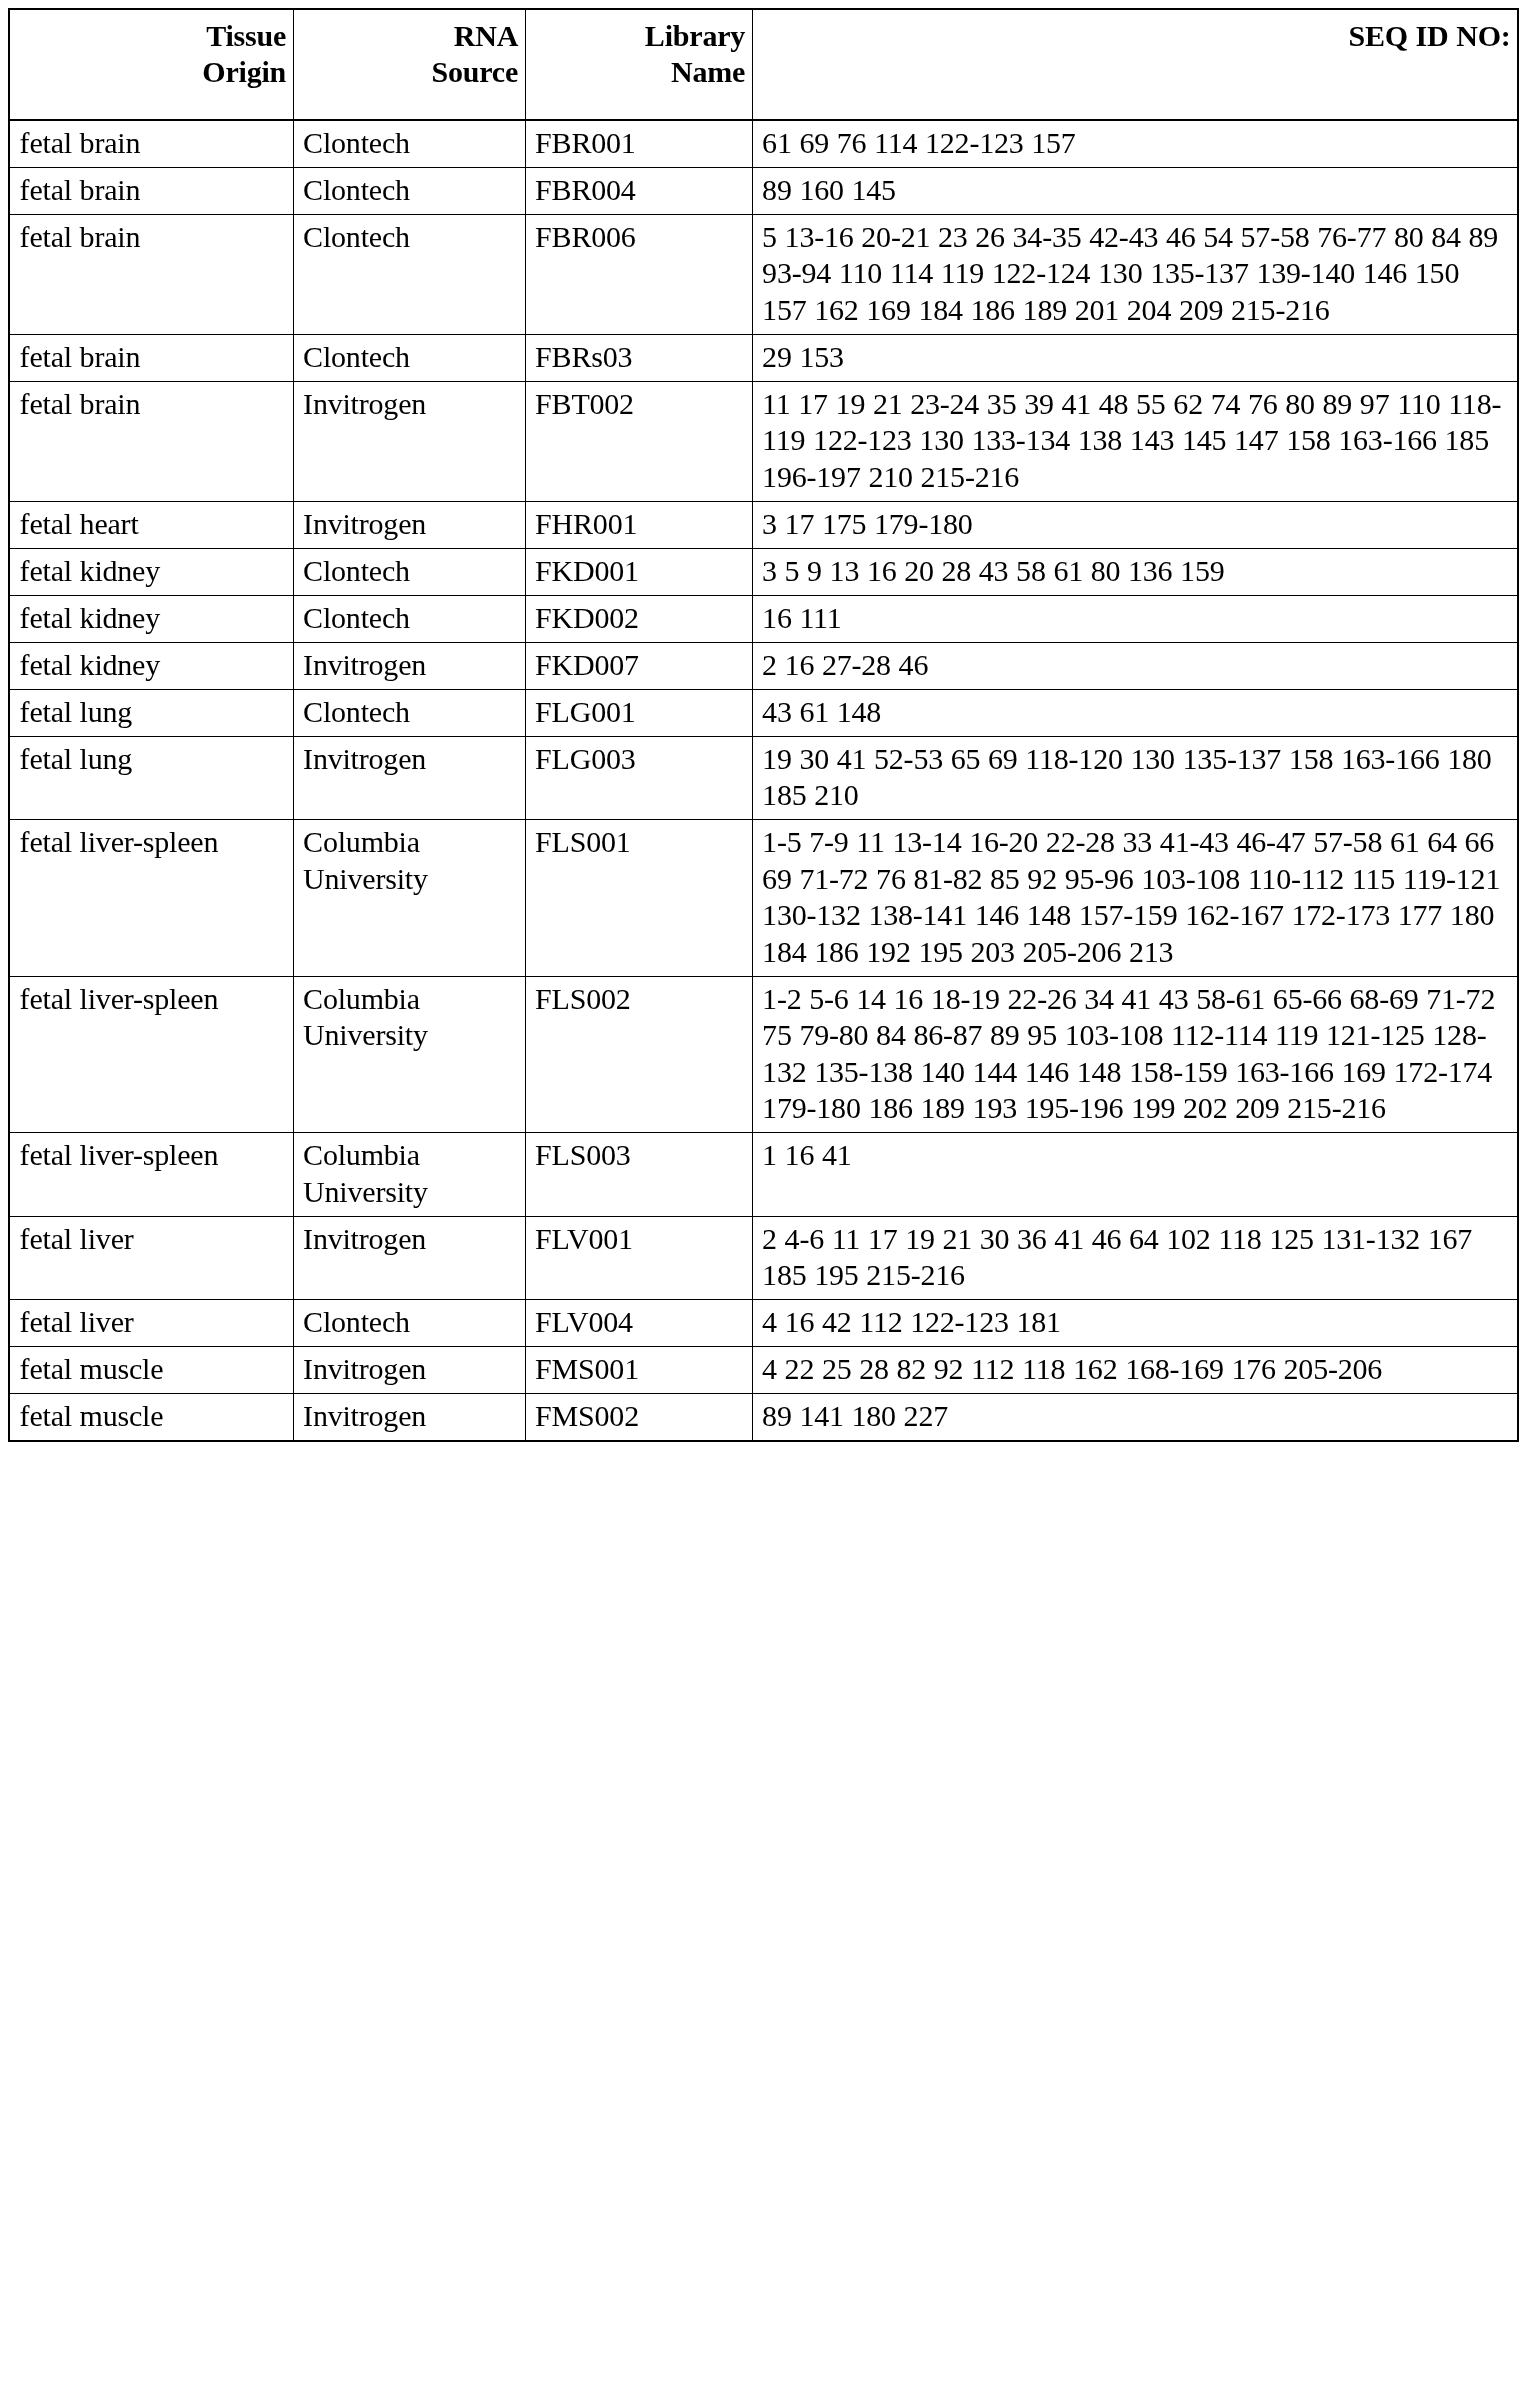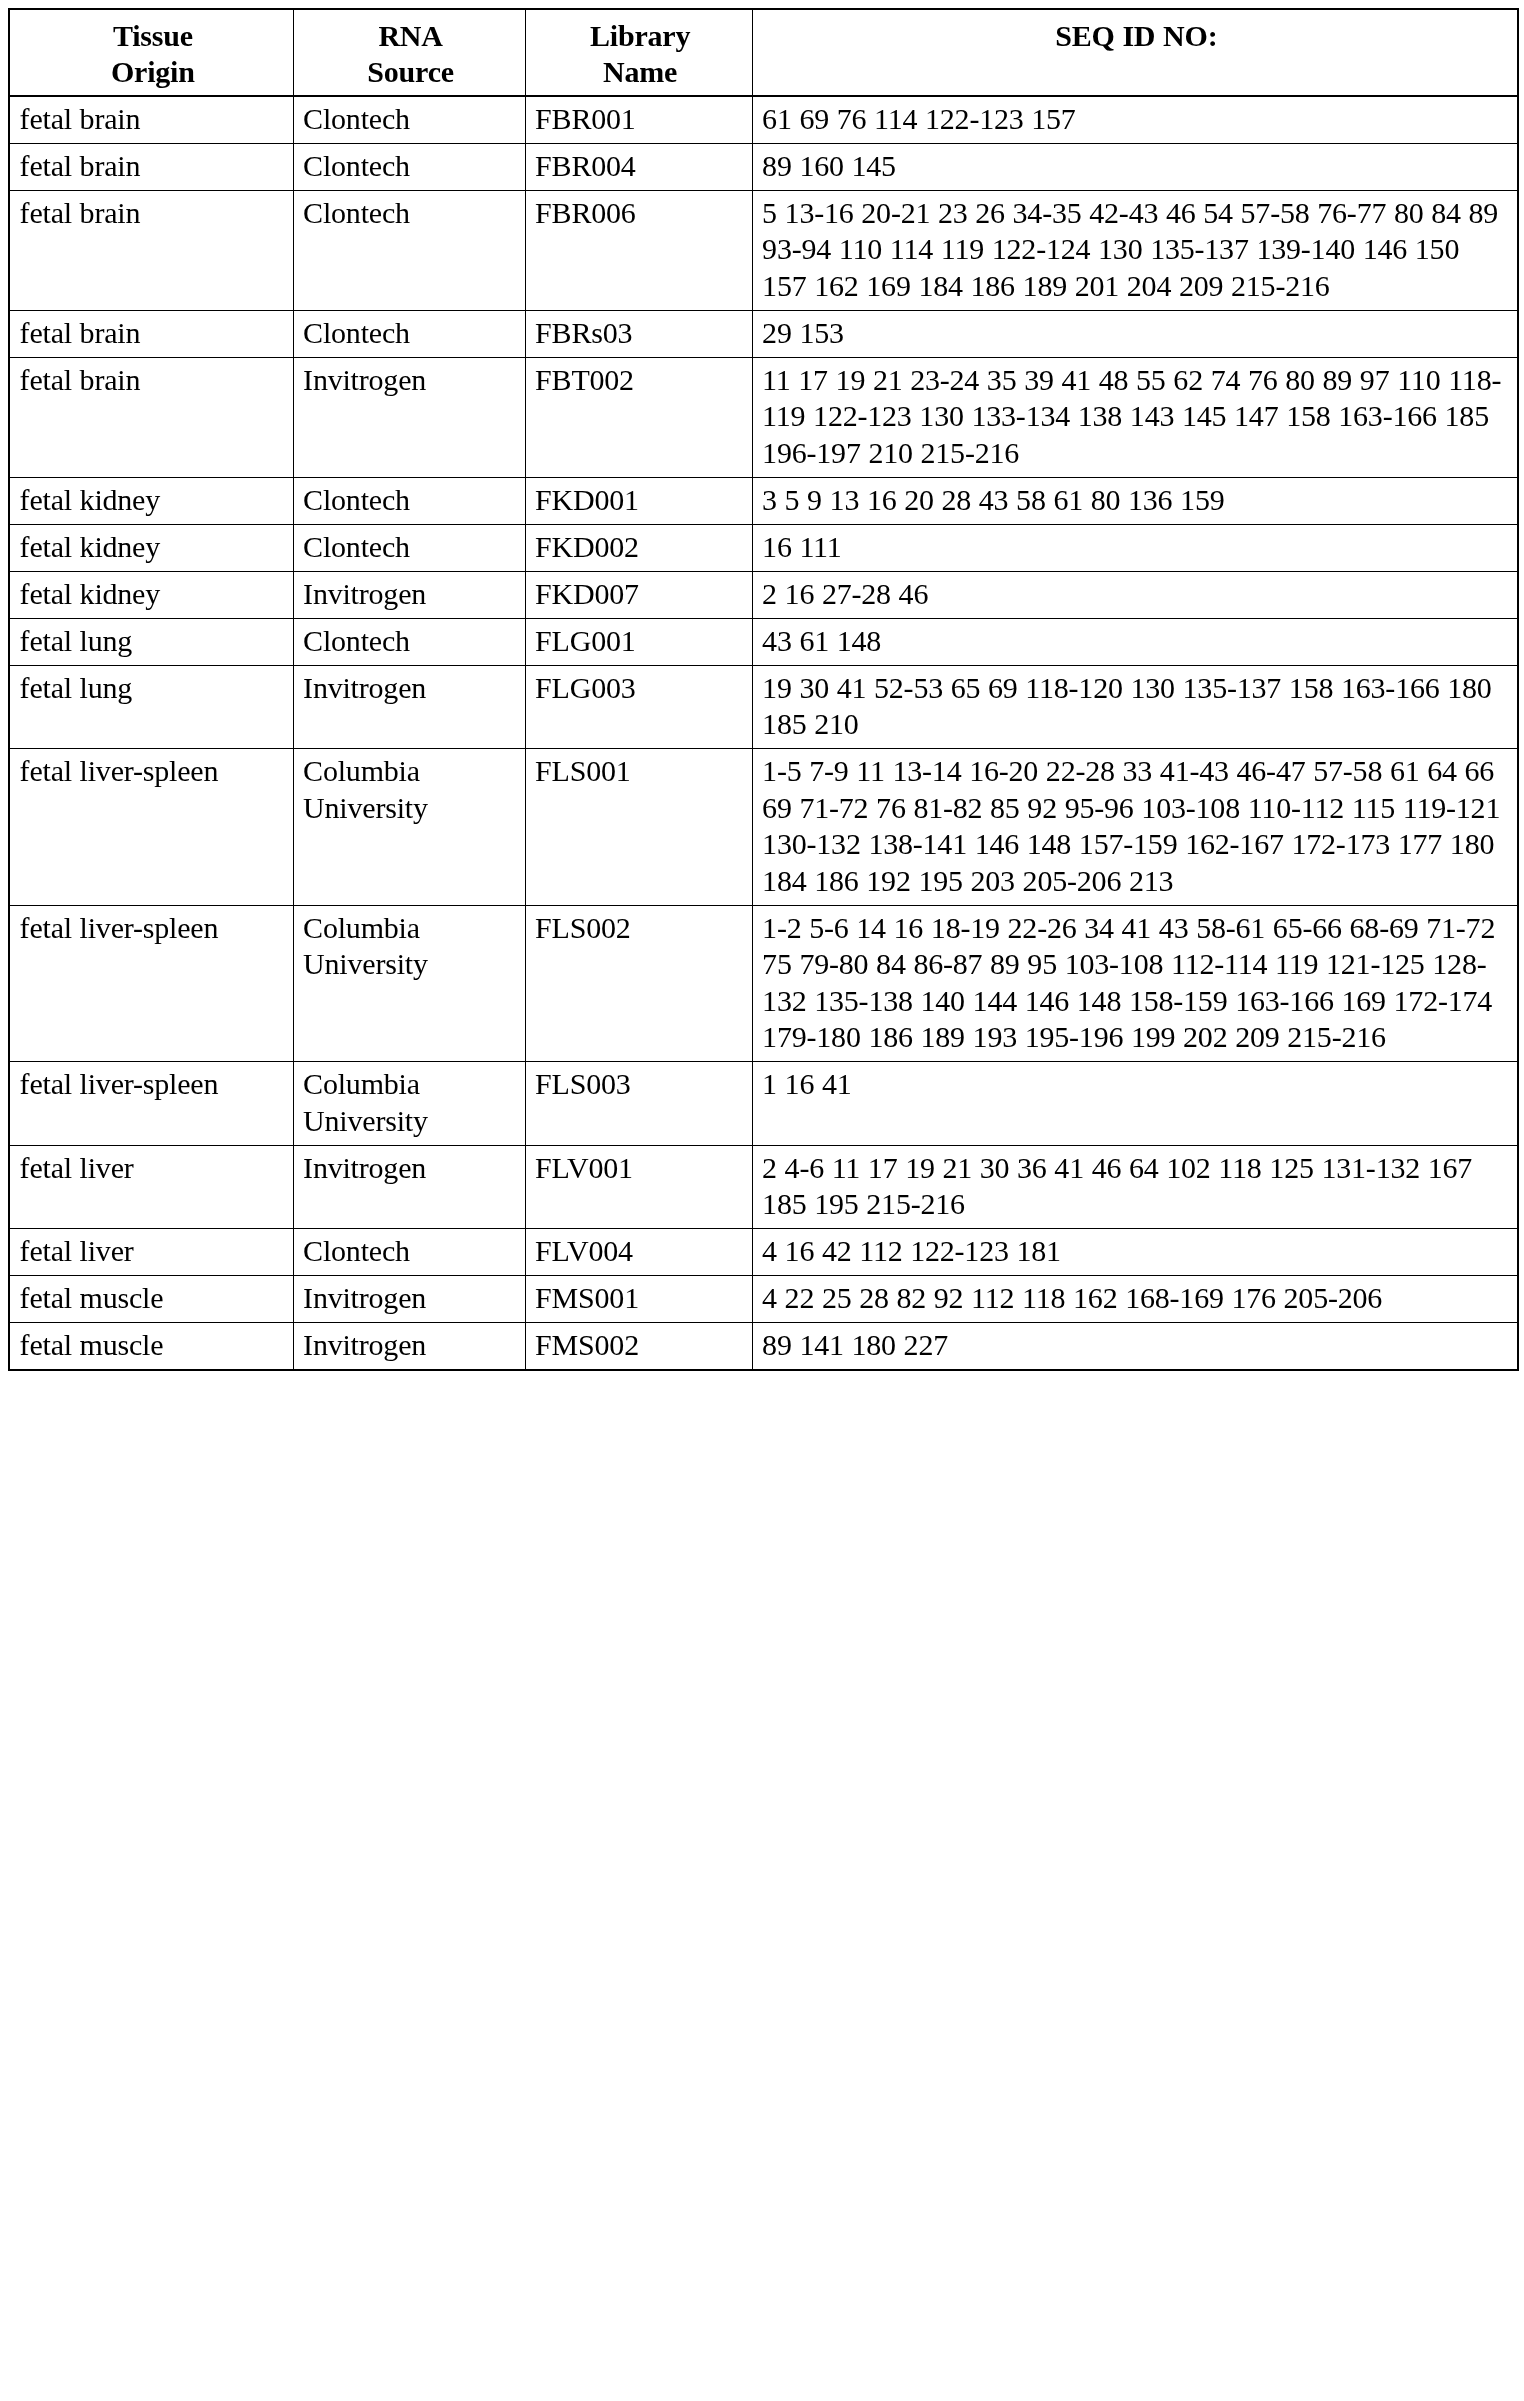--- a/index.html
+++ b/index.html
@@ -37,22 +37,22 @@
     vertical-align: top;
     padding: 4px 6.4px 5.6px 9.6px;
     font-size: 30px;
     line-height: 1.215;
     letter-spacing: -0.2px;
     word-spacing: 0.4px;
   }
   table.seq-table thead th {
     font-weight: bold;
     padding-top: 8px;
-    padding-bottom: 4px;
-    text-align: center;
+    padding-bottom: 28px;
+    text-align: right;
     border-bottom-width: 2.4px;
   }
   .hdr-line { display: block; white-space: pre; }
   .seq-cell { white-space: normal; }
   .origin-cell, .source-cell, .library-cell { white-space: normal; }
   td.empty-cell { }
 </style>
 </head>
 <body>
 
@@ -108,20 +108,26 @@
           <td class="library-cell">FBRs03</td>
           <td class="seq-cell">29 153</td>
         </tr>
         <tr>
           <td class="origin-cell">fetal brain</td>
           <td class="source-cell">Invitrogen</td>
           <td class="library-cell">FBT002</td>
           <td class="seq-cell">11 17 19 21 23-24 35 39 41 48 55 62 74 76 80 89 97 110 118-119 122-123 130 133-134 138 143 145 147 158 163-166 185 196-197 210 215-216</td>
         </tr>
         <tr>
+          <td class="origin-cell">fetal heart</td>
+          <td class="source-cell">Invitrogen</td>
+          <td class="library-cell">FHR001</td>
+          <td class="seq-cell">3 17 175 179-180</td>
+        </tr>
+        <tr>
           <td class="origin-cell">fetal kidney</td>
           <td class="source-cell">Clontech</td>
           <td class="library-cell">FKD001</td>
           <td class="seq-cell">3 5 9 13 16 20 28 43 58 61 80 136 159</td>
         </tr>
         <tr>
           <td class="origin-cell">fetal kidney</td>
           <td class="source-cell">Clontech</td>
           <td class="library-cell">FKD002</td>
           <td class="seq-cell">16 111</td>

